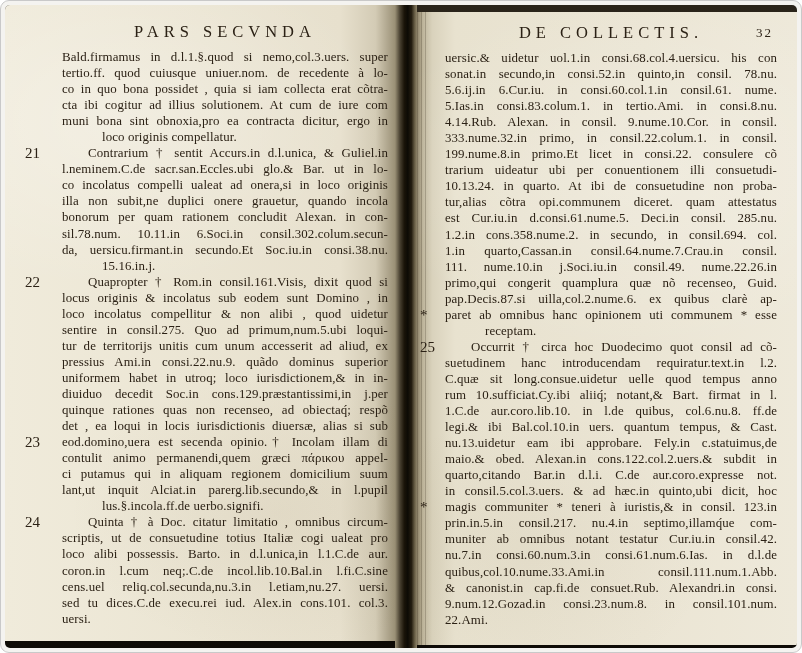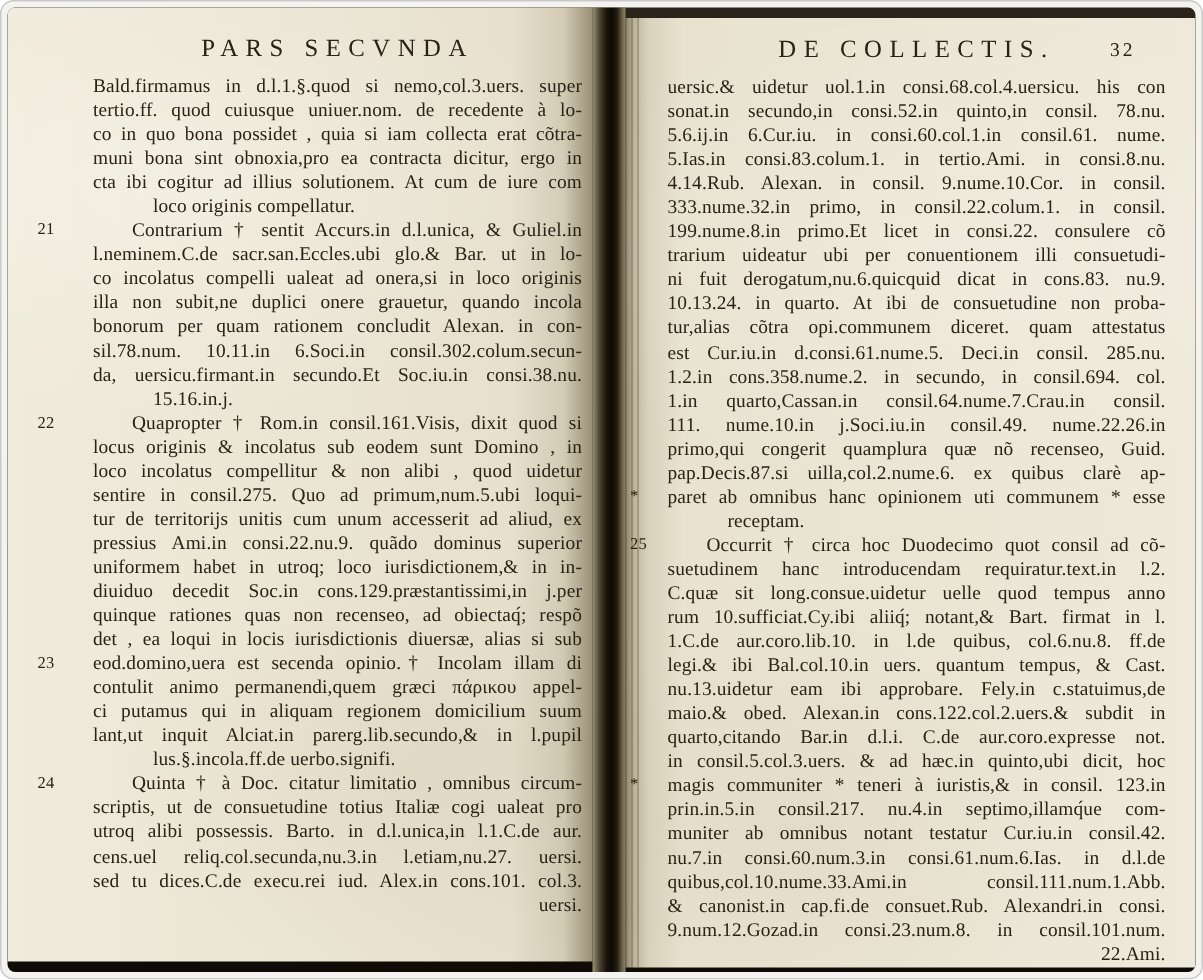--- a/index.html
+++ b/index.html
@@ -34,48 +34,48 @@
     background:linear-gradient(90deg,#9a9076 0%,#4a4232 22%,#1a1409 42%,#0c0a05 58%,#241d10 75%,#6b6148 90%,#8d8268 100%);
   }
   .stack-lines {
     position:absolute; left:0; top:0; bottom:0; width:11px;
     background:repeating-linear-gradient(90deg, rgba(40,30,15,.22) 0 1px, rgba(255,255,255,0) 1px 4px);
   }
   .pheader {
     position:relative; text-align:center; font-size:16.5px; letter-spacing:5px;
     white-space:nowrap; margin:0 0 7px 0; font-weight:normal;
   }
-  .pagenum { position:absolute; right:20px; top:2px; font-size:13px; letter-spacing:2px; }
+  .pagenum { position:absolute; right:4px; top:2px; font-size:13px; letter-spacing:2px; }
   .textblock { position:absolute; }
   .page-left .textblock  { left:57px; right:7px;  top:17px; }
   .page-right .textblock { left:28px; right:20px; top:11px; }
   .line { position:relative; line-height:16.05px; font-size:12.9px; letter-spacing:.1px; }
   .line.just  { text-align:justify; text-align-last:justify; }
   .line.left  { text-align:left;margin-left:40px; }
-  .line.right { text-align:right; }
+  .line.right { }
   .line.ind .ltext { padding-left:26px;margin-top:16px; }
-  .mnum { position:absolute; top:0; font-size:11px; }
+  .mnum { position:absolute; top:0; font-size:15px; }
   .page-left  .mnum { left:-37px; }
   .page-right .mnum { left:-25px; }
 </style>
 </head>
 <body>
 
 <div class="frame">
   <div class="photo">
 
     <div class="page page-left">
       <div class="textblock">
         <div class="pheader">PARS SECVNDA</div>
         <div id="left-lines">
             <div class="line just"><span class="ltext">Bald.firmamus in d.l.1.§.quod si nemo,col.3.uers. super</span></div>
             <div class="line just"><span class="ltext">tertio.ff. quod cuiusque uniuer.nom. de recedente à lo-</span></div>
             <div class="line just"><span class="ltext">co in quo bona possidet , quia si iam collecta erat cõtra-</span></div>
+            <div class="line just"><span class="ltext">cta ibi cogitur ad illius solutionem. At cum de iure com</span></div>
             <div class="line just"><span class="ltext">muni bona sint obnoxia,pro ea contracta dicitur, ergo in</span></div>
-            <div class="line just"><span class="ltext">cta ibi cogitur ad illius solutionem. At cum de iure com</span></div>
             <div class="line left"><span class="ltext">loco originis compellatur.</span></div>
             <div class="line just ind"><span class="mnum">21</span><span class="ltext">Contrarium † sentit Accurs.in d.l.unica, &amp; Guliel.in</span></div>
             <div class="line just"><span class="ltext">l.neminem.C.de sacr.san.Eccles.ubi glo.&amp; Bar. ut in lo-</span></div>
             <div class="line just"><span class="ltext">co incolatus compelli ualeat ad onera,si in loco originis</span></div>
             <div class="line just"><span class="ltext">illa non subit,ne duplici onere grauetur, quando incola</span></div>
             <div class="line just"><span class="ltext">bonorum per quam rationem concludit Alexan. in con-</span></div>
             <div class="line just"><span class="ltext">sil.78.num. 10.11.in 6.Soci.in consil.302.colum.secun-</span></div>
             <div class="line just"><span class="ltext">da, uersicu.firmant.in secundo.Et Soc.iu.in consi.38.nu.</span></div>
             <div class="line left"><span class="ltext">15.16.in.j.</span></div>
             <div class="line just ind"><span class="mnum">22</span><span class="ltext">Quapropter † Rom.in consil.161.Visis, dixit quod si</span></div>
@@ -88,21 +88,22 @@
             <div class="line just"><span class="ltext">diuiduo decedit Soc.in cons.129.præstantissimi,in j.per</span></div>
             <div class="line just"><span class="ltext">quinque rationes quas non recenseo, ad obiectaq́; respõ</span></div>
             <div class="line just"><span class="ltext">det , ea loqui in locis iurisdictionis diuersæ, alias si sub</span></div>
             <div class="line just"><span class="mnum">23</span><span class="ltext">eod.domino,uera est secenda opinio.† Incolam illam di</span></div>
             <div class="line just"><span class="ltext">contulit animo permanendi,quem græci πάρικου appel-</span></div>
             <div class="line just"><span class="ltext">ci putamus qui in aliquam regionem domicilium suum</span></div>
             <div class="line just"><span class="ltext">lant,ut inquit Alciat.in parerg.lib.secundo,&amp; in l.pupil</span></div>
             <div class="line left"><span class="ltext">lus.§.incola.ff.de uerbo.signifi.</span></div>
             <div class="line just ind"><span class="mnum">24</span><span class="ltext">Quinta † à Doc. citatur limitatio , omnibus circum-</span></div>
             <div class="line just"><span class="ltext">scriptis, ut de consuetudine totius Italiæ cogi ualeat pro</span></div>
-            <div class="line just"><span class="ltext">utroq alibi possessis. Barto. in d.l.unica,in l.1.C.de aur.</span></div>
+            <div class="line just"><span class="ltext">loco alibi possessis. Barto. in d.l.unica,in l.1.C.de aur.</span></div>
+            <div class="line just"><span class="ltext">coron.in l.cum neq;.C.de incol.lib.10.Bal.in l.fi.C.sine</span></div>
             <div class="line just"><span class="ltext">cens.uel reliq.col.secunda,nu.3.in l.etiam,nu.27. uersi.</span></div>
             <div class="line just"><span class="ltext">sed tu dices.C.de execu.rei iud. Alex.in cons.101. col.3.</span></div>
             <div class="line right"><span class="ltext">uersi.</span></div>
           </div>
       </div>
     </div>
 
     <div class="gutter"></div>
 
     <div class="page page-right">
@@ -114,21 +115,20 @@
         </div>
         <div id="right-lines">
             <div class="line just"><span class="ltext">uersic.&amp; uidetur uol.1.in consi.68.col.4.uersicu. his con</span></div>
             <div class="line just"><span class="ltext">sonat.in secundo,in consi.52.in quinto,in consil. 78.nu.</span></div>
             <div class="line just"><span class="ltext">5.6.ij.in 6.Cur.iu. in consi.60.col.1.in consil.61. nume.</span></div>
             <div class="line just"><span class="ltext">5.Ias.in consi.83.colum.1. in tertio.Ami. in consi.8.nu.</span></div>
             <div class="line just"><span class="ltext">4.14.Rub. Alexan. in consil. 9.nume.10.Cor. in consil.</span></div>
             <div class="line just"><span class="ltext">333.nume.32.in primo, in consil.22.colum.1. in consil.</span></div>
             <div class="line just"><span class="ltext">199.nume.8.in primo.Et licet in consi.22. consulere cõ</span></div>
             <div class="line just"><span class="ltext">trarium uideatur ubi per conuentionem illi consuetudi-</span></div>
-            <div class="line just"><span class="ltext">ni fuit derogatum,nu.6.quicquid dicat in cons.83. nu.9.</span></div>
             <div class="line just"><span class="ltext">10.13.24. in quarto. At ibi de consuetudine non proba-</span></div>
             <div class="line just"><span class="ltext">tur,alias cõtra opi.communem diceret. quam attestatus</span></div>
             <div class="line just"><span class="ltext">est Cur.iu.in d.consi.61.nume.5. Deci.in consil. 285.nu.</span></div>
             <div class="line just"><span class="ltext">1.2.in cons.358.nume.2. in secundo, in consil.694. col.</span></div>
             <div class="line just"><span class="ltext">1.in quarto,Cassan.in consil.64.nume.7.Crau.in consil.</span></div>
             <div class="line just"><span class="ltext">111. nume.10.in j.Soci.iu.in consil.49. nume.22.26.in</span></div>
             <div class="line just"><span class="ltext">primo,qui congerit quamplura quæ nõ recenseo, Guid.</span></div>
             <div class="line just"><span class="ltext">pap.Decis.87.si uilla,col.2.nume.6. ex quibus clarè ap-</span></div>
             <div class="line just"><span class="mnum">*</span><span class="ltext">paret ab omnibus hanc opinionem uti communem * esse</span></div>
             <div class="line left"><span class="ltext">receptam.</span></div>

